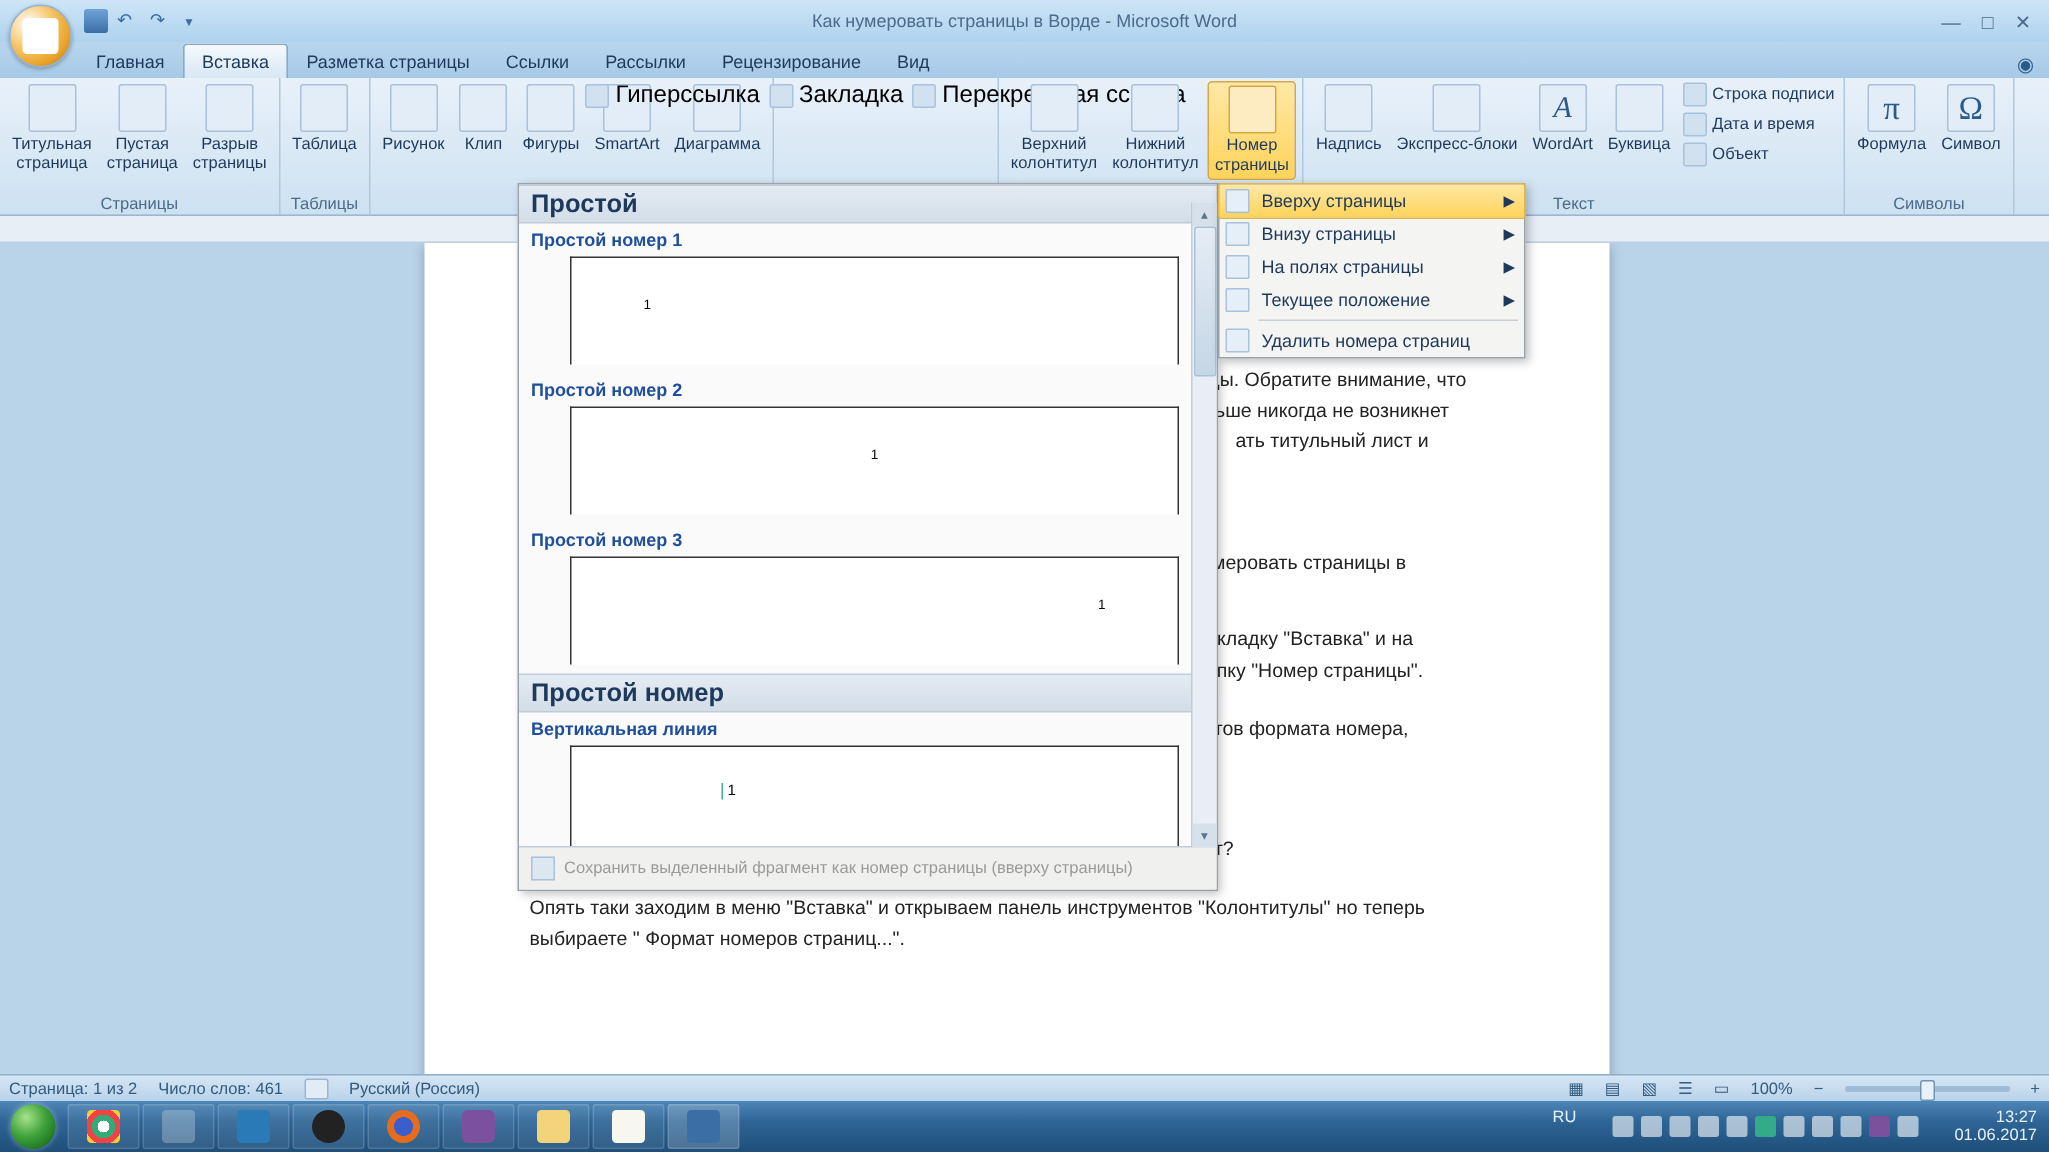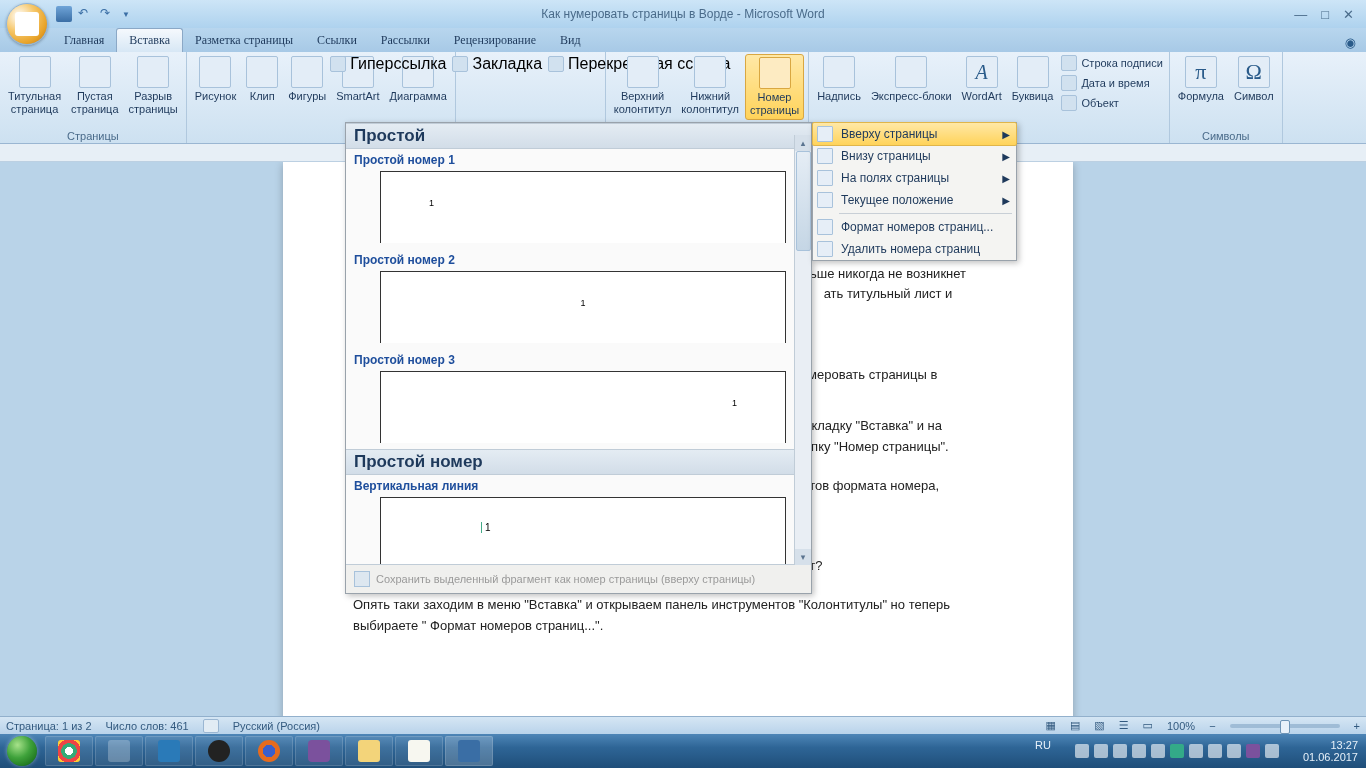--- a/index.html
+++ b/index.html
@@ -10,21 +10,21 @@
 .office-btn { width: 42px; height: 42px; background: radial-gradient(circle at 30% 30%, #fff, #f6c76a 40%, #e8a329 70%, #b96f0d); border-radius: 50%; position: absolute; top: 3px; left: 6px; z-index: 10; border: 1px solid #90b4d8; box-shadow: 0 1px 3px rgba(0,0,0,.3); }
 .office-btn::after { content: ""; position: absolute; top: 8px; left: 8px; width: 24px; height: 24px; background: #fff; border-radius: 3px; }
 .qat { margin-left: 56px; display: flex; gap: 6px; align-items: center; }
 .qat-icon { width: 16px; height: 16px; display: inline-block; }
 .title-text { position: absolute; left: 50%; transform: translateX(-50%); }
 .win-controls { margin-left: auto; display: flex; gap: 14px; padding-right: 12px; color: #4a6b8a; font-size: 13px; }
 .win-controls span { cursor: default; }
 
 
 .tabrow { height: 24px; background: linear-gradient(#b8d6ee, #a7c9e6); display: flex; align-items: flex-end; padding-left: 52px; font-size: 12px; }
-.tabrow .tab { padding: 4px 12px; color: #1e395b; cursor: default; font-family: Liberation Serif, serif; }
+.tabrow .tab { padding: 4px 12px; color: #1e395b; cursor: default; }
 .tabrow .tab.active { background: linear-gradient(#f5f9fd, #d7e7f5); border: 1px solid #8ba8c6; border-bottom: none; border-radius: 3px 3px 0 0; color: #1e395b; font-weight: 400; }
 
 
 .ribbon { height: 92px; background: linear-gradient(#e8f1fa, #cde1f1); border-bottom: 1px solid #9ab6d2; display: flex; }
 .rgroup { border-right: 1px solid #b0c8de; padding: 2px 4px 0 4px; display: flex; flex-direction: column; align-items: center; }
 .rgroup-body { flex: 1; display: flex; align-items: flex-start; gap: 2px; }
 .rgroup-label { font-size: 11px; color: #4a6b8a; text-align: center; padding: 1px 0; width: 100%; }
 .rbtn-big { display: flex; flex-direction: column; align-items: center; padding: 2px 4px; font-size: 11px; color: #1e395b; text-align: center; line-height: 1.2; cursor: default; }
 .rbtn-big .ico { width: 32px; height: 32px; background: #e3edf7; border: 1px solid #a8c2db; border-radius: 2px; margin-bottom: 2px; }
 .rbtn-big.active { background: linear-gradient(#ffe8a6, #ffd35a); border: 1px solid #d9a741; border-radius: 3px; }
@@ -121,20 +121,29 @@
           <span style="white-space:pre">Пустая
 страница</span>
         </div>
       <div class="rbtn-big">
           <div class="ico"></div>
           <span style="white-space:pre">Разрыв
 страницы</span>
         </div>
     </div>
     <div class="rgroup-label">Страницы</div>
+  </div>
+  <div class="rgroup">
+    <div class="rgroup-body">
+      <div class="rbtn-big">
+          <div class="ico"></div>
+          <span>Таблица</span>
+        </div>
+    </div>
+    <div class="rgroup-label">Таблицы</div>
   </div>
   <div class="rgroup">
     <div class="rgroup-body">
       <div class="rbtn-big">
           <div class="ico"></div>
           <span>Рисунок</span>
         </div>
       <div class="rbtn-big">
           <div class="ico"></div>
           <span>Клип</span>
@@ -301,24 +310,20 @@
       <span class="mico"></span>
       <span>На полях страницы</span>
       <span class="arrow">▶</span>
     </div>
   <div class="mi">
       <span class="mico"></span>
       <span>Текущее положение</span>
       <span class="arrow">▶</span>
     </div>
   <div class="sep"></div>
-  <div class="mi">
-      <span class="mico"></span>
-      <span>Формат номеров страниц...</span>
-    </div>
   <div class="mi">
       <span class="mico"></span>
       <span>Удалить номера страниц</span>
     </div>
 </div>
 
 <div class="statusbar">
   <span>Страница: 1 из 2</span>
   <span>Число слов: 461</span>
   <span style="width:16px;height:14px;background:#e2ecf4;border:1px solid #9ab6d2;border-radius:2px"></span>

